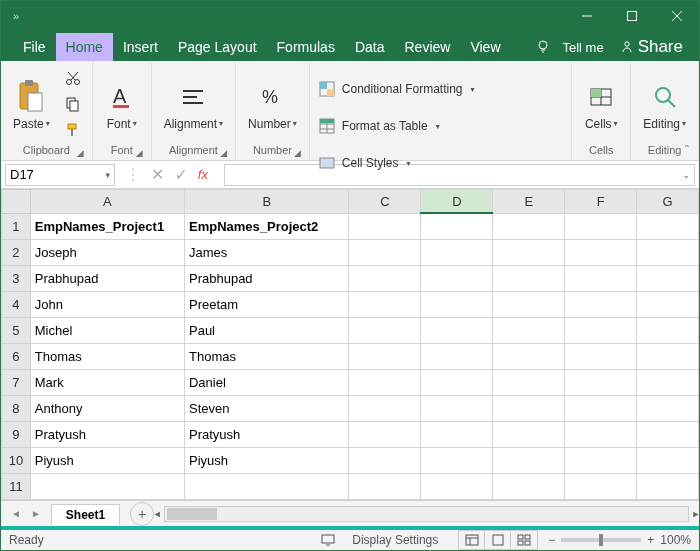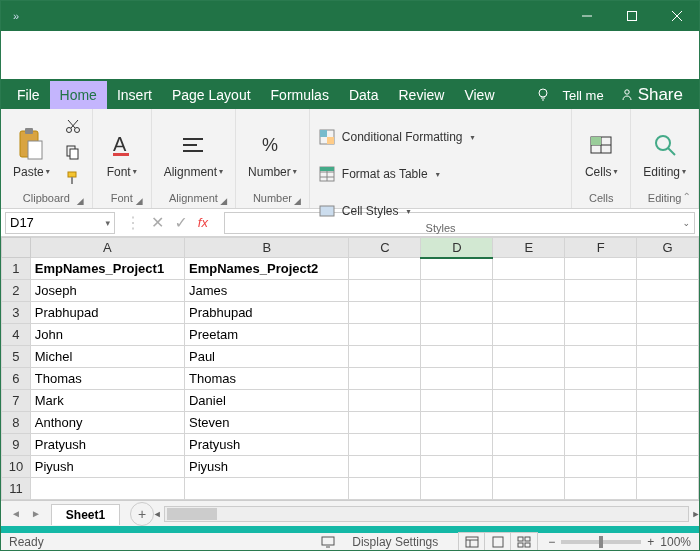--- a/index.html
+++ b/index.html
@@ -4,21 +4,21 @@
 <style>
 * { box-sizing: border-box; margin: 0; padding: 0; font-family: 'Segoe UI', Tahoma, sans-serif; }
 body { width: 700px; height: 551px; background: #fff; overflow: hidden; display: flex; flex-direction: column; border: 1px solid #2a7a4f; }
 .titlebar { height: 30px; background: #217346; display: flex; align-items: center; color: #fff; }
 .titlebar .qat { display: flex; align-items: center; padding-left: 8px; gap: 6px; }
 .titlebar .qat-sep { font-size: 11px; color: #cde; padding: 0 4px; }
 .titlebar .spacer { flex: 1; }
 .win-controls { display: flex; }
 .win-btn { width: 45px; height: 30px; display: flex; align-items: center; justify-content: center; color: #fff; cursor: pointer; }
 .win-btn svg { width: 12px; height: 12px; }
-.menubar { height: 30px; background: #217346; display: flex; align-items: flex-end; color: #fff; font-size: 14px; padding-left: 6px; margin-top: 48px; }
+.menubar { height: 30px; background: #217346; display: flex; align-items: flex-end; color: #fff; font-size: 14px; padding-left: 12px; }
 .tab { padding: 6px 10px; cursor: pointer; }
 .tab.active { background: #c4b5fd; color: #217346; }
 .menubar .right { margin-left: auto; display: flex; align-items: center; padding-right: 10px; gap: 4px; }
 .menubar .right .bulb { width: 18px; text-align: center; }
 .tellme { font-size: 13px; padding: 4px 6px; text-align: center; }
 .share { font-size: 17px; padding: 4px 6px; display: flex; align-items: center; gap: 4px; }
 .ribbon { height: 100px; background: #f3f3f3; border-bottom: 1px solid #d4d4d4; display: flex; position: relative; }
 .group { display: flex; flex-direction: column; border-right: 1px solid #e1e1e1; padding: 4px 6px 0; }
 .group .body { flex: 1; display: flex; align-items: center; gap: 4px; }
 .group .label { font-size: 11px; color: #666; text-align: center; padding: 2px 0 4px; position: relative; }
@@ -51,21 +51,21 @@
 td.header-cell { font-weight: bold; }
 .corner { width: 28px; height: 20px; background: #e6e6e6; border: 1px solid #ccc; }
 .sheet-tabs { height: 26px; background: #f3f3f3; border-top: 1px solid #ccc; display: flex; align-items: center; }
 .nav-arrows { display: flex; padding: 0 6px; gap: 2px; }
 .nav-arrows span { font-size: 10px; color: #888; padding: 2px 4px; cursor: pointer; }
 .sheet-tab { background: #fff; border: 1px solid #ccc; border-bottom: none; padding: 3px 14px; font-size: 12px; font-weight: bold; margin-top: 2px; cursor: pointer; }
 .new-sheet { width: 24px; height: 24px; border: 1px solid #ccc; border-radius: 50%; display: flex; align-items: center; justify-content: center; margin-left: 10px; font-size: 14px; color: #666; cursor: pointer; }
 .hscroll { flex: 1; margin: 0 10px; height: 16px; background: #eee; border: 1px solid #ccc; position: relative; }
 .hscroll .thumb { position: absolute; left: 2px; top: 1px; width: 50px; height: 12px; background: #ccc; }
 .hscroll .arrow { position: absolute; top: 0; width: 16px; height: 14px; display: flex; align-items: center; justify-content: center; font-size: 9px; color: #666; }
-.statusbar { height: 24px; background: #f3f3f3; border-top: 7px solid #14b8a6; display: flex; align-items: center; font-size: 12px; color: #555; padding: 0 8px; }
+.statusbar { height: 24px; background: #f3f3f3; border-top: 4px solid #14b8a6; display: flex; align-items: center; font-size: 12px; color: #555; padding: 0 8px; }
 .statusbar .spacer { flex: 1; }
 .view-btns { display: flex; gap: 0; border: 1px solid #ccc; }
 .view-btn { width: 26px; height: 18px; display: flex; align-items: center; justify-content: center; border-right: 1px solid #ccc; cursor: pointer; }
 .view-btn:last-child { border-right: none; }
 .zoom { display: flex; align-items: center; gap: 6px; margin-left: 10px; }
 .zoom .slider { width: 80px; height: 4px; background: #ccc; position: relative; }
 .zoom .slider .handle { position: absolute; left: 38px; top: -4px; width: 4px; height: 12px; background: #888; }
 .disp-settings { display: flex; align-items: center; gap: 17px; cursor: pointer; }
 </style>
 </head>
@@ -253,21 +253,20 @@
           <span class="ic">
               <svg width="16" height="16" viewBox="0 0 16 16">
                 <rect x="1" y="3" width="14" height="10" fill="#cde" stroke="#888"></rect>
               </svg>
             </span>
           <span>Cell Styles</span>
             <span class="dd">▾</span>
         </div>
       </div>
     </div>
-    <div class="label"><span>Styles</span></div>
   </div>
 
   <div class="group">
     <div class="body">
       <div class="big-btn">
         <div class="icon-box">
             <svg width="28" height="28" viewBox="0 0 28 28">
               <rect x="4" y="6" width="20" height="16" fill="none" stroke="#333"></rect>
               <line x1="4" y1="14" x2="24" y2="14" stroke="#333"></line>
               <line x1="14" y1="6" x2="14" y2="22" stroke="#333"></line>

